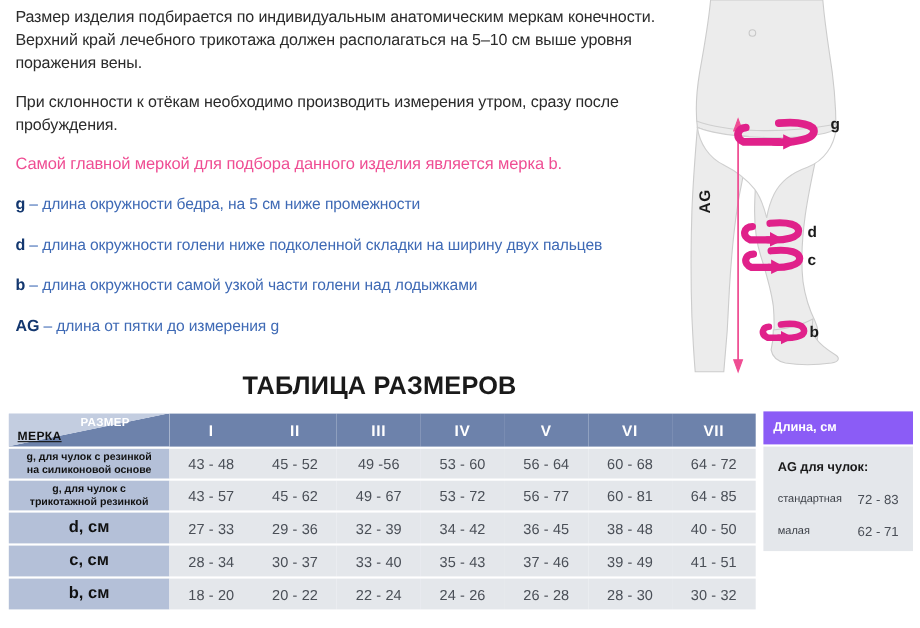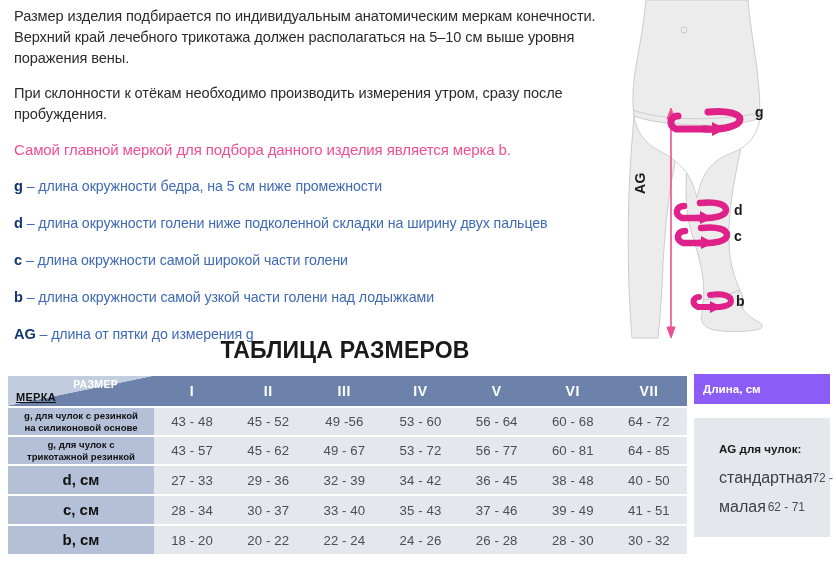--- a/index.html
+++ b/index.html
@@ -208,38 +208,38 @@
     color: #ffffff;
     font-size: 11.6px;
     font-weight: bold;
     height: 30px;
     line-height: 30px;
     padding-left: 9px;
     box-sizing: border-box;
   }
   #length-body {
     background: #e4e7eb;
-    margin-top: 14px;
-    padding: 16px;
+    margin-top: 2px;
+    padding: 4px;
   }
   .len-row {
     height: 29px;
     display: flex;
     align-items: center;
     padding: 0 9px;
     box-sizing: border-box;
   }
   .len-row.title-row {
     font-size: 11.6px;
     font-weight: bold;
     color: #1a1a1a;
   }
   .len-row .len-name {
     flex: 1;
-    font-size: 16px;
+    font-size: 10px;
     color: #3b3f46;
   }
   .len-row .len-val {
     font-size: 12px;
     color: #4a4f57;
     white-space: nowrap;
   }
 </style>
 </head>
 <body>
@@ -253,25 +253,20 @@
 
     <p class="legend-line">
       <span class="key">g</span>
       <span class="dash">–</span>
       <span class="txt">длина окружности бедра, на 5 см ниже промежности</span>
     </p>
     <p class="legend-line">
       <span class="key">d</span>
       <span class="dash">–</span>
       <span class="txt">длина окружности голени ниже подколенной складки на ширину двух пальцев</span>
-    </p>
-    <p class="legend-line">
-      <span class="key">c</span>
-      <span class="dash">–</span>
-      <span class="txt">длина окружности самой широкой части голени</span>
     </p>
     <p class="legend-line">
       <span class="key">b</span>
       <span class="dash">–</span>
       <span class="txt">длина окружности самой узкой части голени над лодыжками</span>
     </p>
     <p class="legend-line">
       <span class="key">AG</span>
       <span class="dash">–</span>
       <span class="txt">длина от пятки до измерения g</span>

